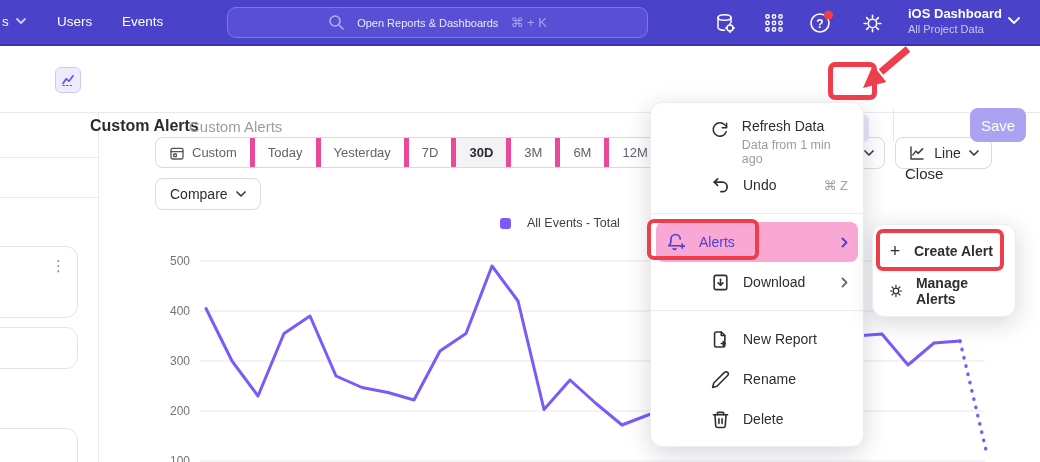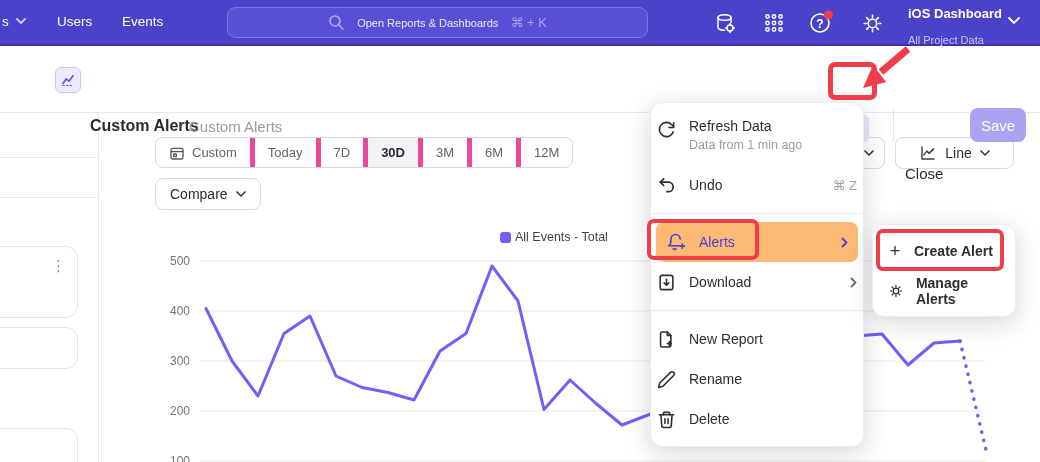--- a/index.html
+++ b/index.html
@@ -13,21 +13,21 @@
   .nav-item { position:absolute; top:14px; font-size:13.5px; font-weight:500; color:#fff; cursor:pointer; }
   #nav-cropped { left:2px; display:flex; align-items:center; gap:7px; }
   #nav-search { position:absolute; left:227px; top:7px; width:421px; height:31px;
     background:#584fd5; border:1px solid #7f77e1; border-radius:9px;
     display:flex; align-items:center; justify-content:center; gap:12px; cursor:pointer; }
   #nav-search .ph { font-size:11px; font-weight:500; color:#eceafd; }
   #nav-search .sc { font-size:13px; color:#a9a2ee; }
   .nav-ic { position:absolute; top:12px; cursor:pointer; }
   #project { position:absolute; left:908px; top:6px; cursor:pointer; }
   #project .pname { font-size:13px; font-weight:700; }
-  #project .pscope { font-size:11px; color:#cbc5f6; margin-top:13px; }
+  #project .pscope { font-size:11px; color:#cbc5f6; margin-top:2px; }
 
   
   #header { position:absolute; left:0; top:46px; width:1040px; height:67px;
     background:#fff; border-bottom:1px solid #e9e9ed; z-index:4; }
   #title-icon { position:absolute; left:55px; top:21px; width:26px; height:26px;
     background:#eeebfc; border:1px solid #cfc7f7; border-radius:6px;
     display:flex; align-items:center; justify-content:center; }
   #page-title { position:absolute; left:90px; top:71px; font-size:16px; font-weight:700; color:#2b2b33; }
   #page-subtitle { position:absolute; left:189px; top:72px; font-size:15px; color:#9b9ba3; }
   #avatar { position:absolute; left:654px; top:66px; width:27px; height:27px; border-radius:50%;
@@ -58,38 +58,38 @@
     border:1px solid #d9d9de; border-radius:8px; background:#fff; overflow:hidden; z-index:2; }
   .seg { display:flex; align-items:center; gap:7px; padding:0 13px; font-size:13px;
     color:#63636c; border-left:5px solid #ec4899; cursor:pointer; white-space:nowrap; }
   .seg:first-child { border-left:none; }
   .seg.sel { background:#f3f3f5; color:#2b2b33; font-weight:700; }
   .btn { position:absolute; display:flex; align-items:center; gap:8px; background:#fff;
     border:1px solid #d9d9de; border-radius:8px; font-size:14px; font-weight:500;
     color:#2b2b33; cursor:pointer; }
   #compare-btn { left:155px; top:178px; height:32px; padding:8px 14px; z-index:2; }
   #ghost-dd { left:772px; top:137px; width:113px; height:32px; z-index:2; justify-content:flex-end; padding:0 10px; }
-  #line-btn { left:895px; top:137px; width:119px; height:32px; justify-content:center; z-index:2; }
-  #legend { position:absolute; left:500px; top:230px; display:flex; align-items:center; gap:4px; z-index:2; }
+  #line-btn { left:895px; top:137px; width:97px; height:32px; justify-content:center; z-index:2; }
+  #legend { position:absolute; left:500px; top:216px; display:flex; align-items:center; gap:16px; z-index:2; }
   #legend .sw { width:11px; height:11px; border-radius:3px; }
   #legend .lb { font-size:12.5px; color:#3f3f47; }
 
   #chart-svg { position:absolute; left:0; top:0; z-index:1; pointer-events:none; }
 
   
   #menu { position:absolute; left:650px; top:102px; width:214px; height:345px;
     background:#fff; border:1px solid #ececf1; border-radius:12px;
     box-shadow:0 6px 24px rgba(25,25,60,.18); z-index:10; padding-top:10px; }
-  .mi { display:flex; align-items:center; gap:13px; padding:0 6px; height:40px; cursor:pointer; }
+  .mi { display:flex; align-items:center; gap:13px; padding:0 15px; height:40px; cursor:pointer;margin-left:45px; }
   .mi .lbl { font-size:14px; font-weight:500; color:#2d2d35; }
   .mi .short { margin-left:auto; font-size:13px; color:#9ba0a6; }
   #mi-refresh { height:52px; align-items:flex-start; padding-top:5px; }
   #mi-refresh .txt .sub { font-size:12.5px; color:#9b9ba3; margin-top:4px; }
   .mdiv { height:1px; background:#ececf0; margin:8px 0; }
-  #mi-alerts { margin:0 5px; padding:0 10px; background:#fdba74; border-radius:8px; }
+  #mi-alerts { margin:0 5px; padding:0 10px; background:#f9a8d4; border-radius:8px; }
   #mi-alerts .lbl { color:#4a3fd6; }
   .sub-arrow { margin-left:auto; }
 
   
   #submenu { position:absolute; left:872px; top:224px; width:144px; height:93px;
     background:#fff; border:1px solid #ececf1; border-radius:12px;
     box-shadow:0 6px 24px rgba(25,25,60,.18); z-index:11; padding-top:6px; }
   .smi { display:flex; align-items:center; gap:12px; padding:0 15px; height:40px; cursor:pointer; }
   .smi .lbl { font-size:14px; font-weight:600; color:#2d2d35; }
   #smi-create .plus { font-size:18px; font-weight:500; color:#2d2d35; width:14px; text-align:center; }
@@ -214,20 +214,21 @@
 <div id="datebar">
   <div class="seg">
     <svg width="16" height="16" viewBox="0 0 24 24" fill="none" stroke="#55555e" stroke-width="2" stroke-linecap="round">
         <rect x="3" y="5" width="18" height="16" rx="2.5"></rect>
         <line x1="3" y1="10" x2="21" y2="10"></line>
         <rect x="7" y="13.5" width="4" height="4" rx="0.8"></rect>
       </svg>
     <span>Custom</span>
   </div>
   <div class="seg">Today</div>
+  <div class="seg">Yesterday</div>
   <div class="seg">7D</div>
   <div class="seg sel">30D</div>
   <div class="seg">3M</div>
   <div class="seg">6M</div>
   <div class="seg">12M</div>
 </div>
 
 <div id="compare-btn" class="btn">
   <span>Compare</span>
   <svg width="10" height="7" viewBox="0 0 10 7">

